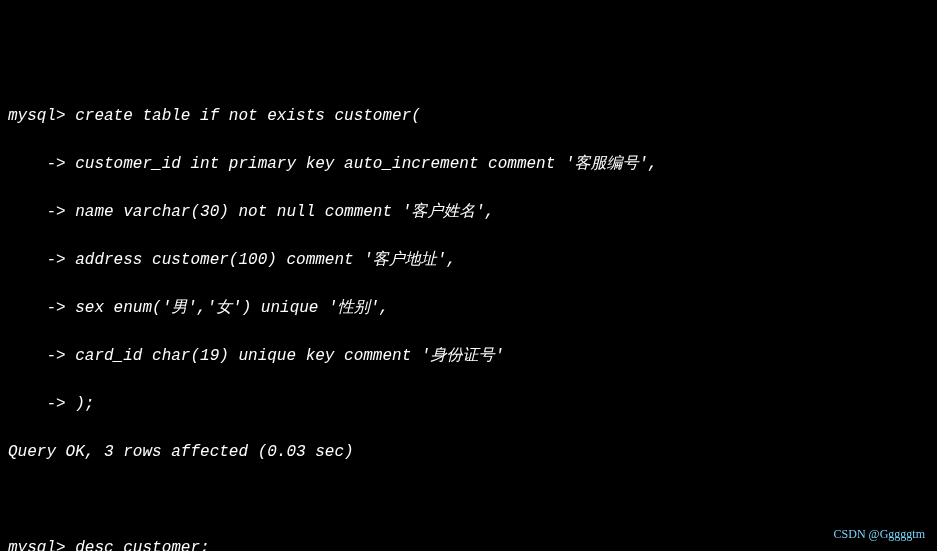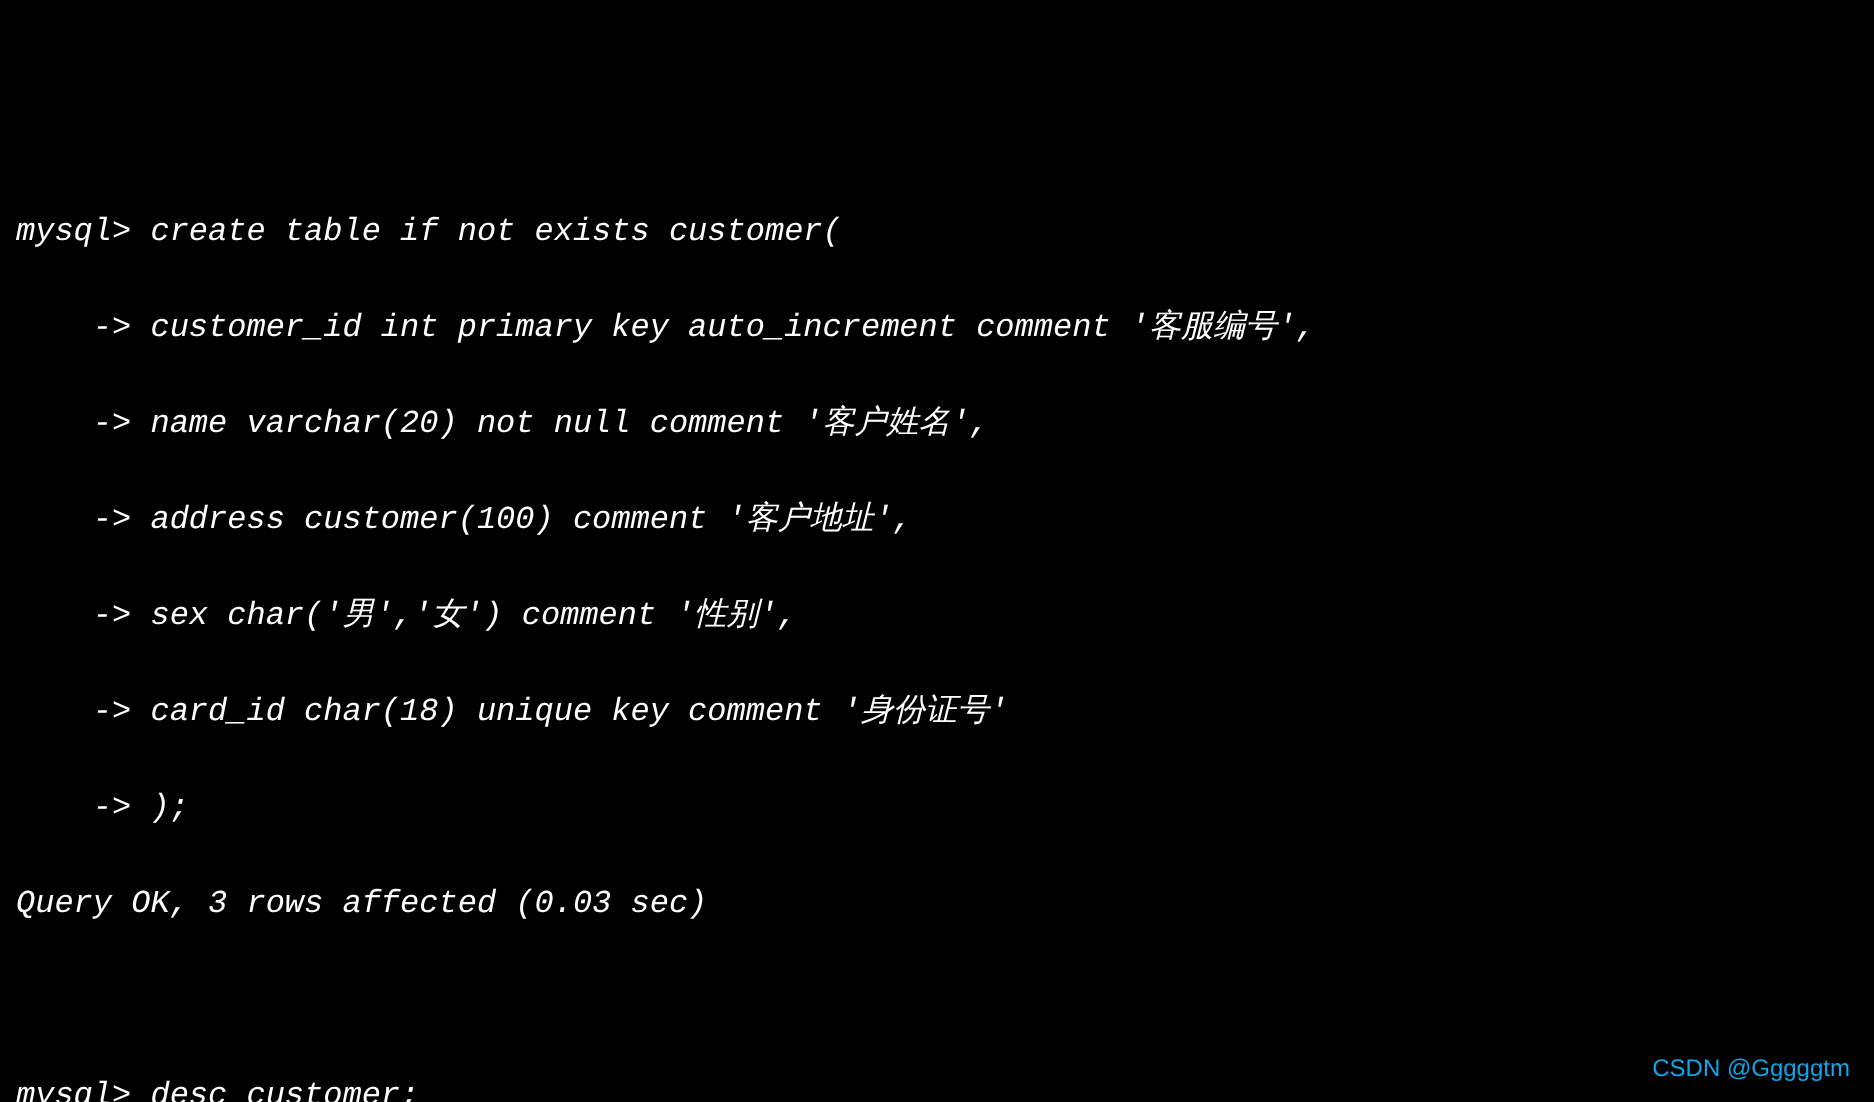--- a/index.html
+++ b/index.html
@@ -21,37 +21,37 @@
       overflow: hidden;
     }
     .line {
       display: block;
       font-style: italic;
     }
     .watermark {
       position: absolute;
       bottom: 8px;
       right: 12px;
-      color: #0ea5e9;
-      font-family: Liberation Sans, sans-serif;
+      color: #7dd3fc;
+      font-family: Liberation Serif, serif;
       font-size: 12px;
       margin-top: 43px;
     }
   </style>
 </head>
 <body>
 
 
 
 <span class="line"><span>mysql&gt;</span><span> create table if not exists customer(</span></span>
 <span class="line"><span>    -&gt;</span><span> customer_id int primary key auto_increment comment '客服编号',</span></span>
-<span class="line"><span>    -&gt;</span><span> name varchar(20) not null comment '客户姓名',</span></span>
+<span class="line"><span>    -&gt;</span><span> name varchar(30) not null comment '客户姓名',</span></span>
 <span class="line"><span>    -&gt;</span><span> address customer(100) comment '客户地址',</span></span>
-<span class="line"><span>    -&gt;</span><span> sex char('男','女') comment '性别',</span></span>
-<span class="line"><span>    -&gt;</span><span> card_id char(18) unique key comment '身份证号'</span></span>
+<span class="line"><span>    -&gt;</span><span> sex enum('男','女') unique '性别',</span></span>
+<span class="line"><span>    -&gt;</span><span> card_id char(19) unique key comment '身份证号'</span></span>
 <span class="line"><span>    -&gt;</span><span> );</span></span>
 <span class="line">Query OK, 3 rows affected (0.03 sec)</span>
 <span class="line"> </span>
 <span class="line"><span>mysql&gt;</span><span> desc customer;</span></span>
 
 
 
 
 
 

